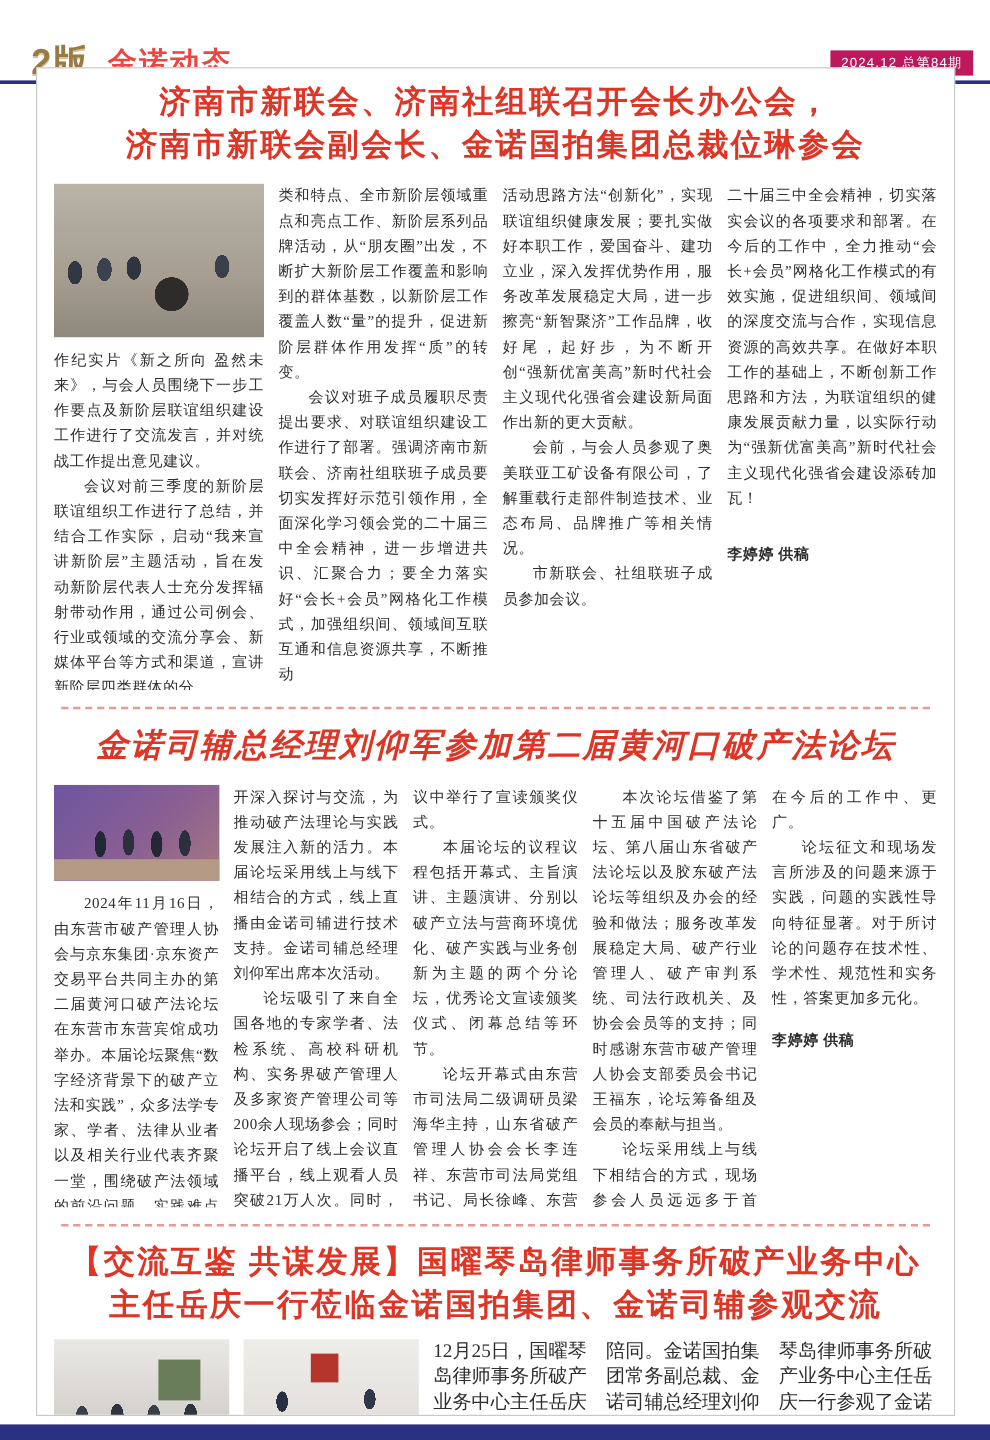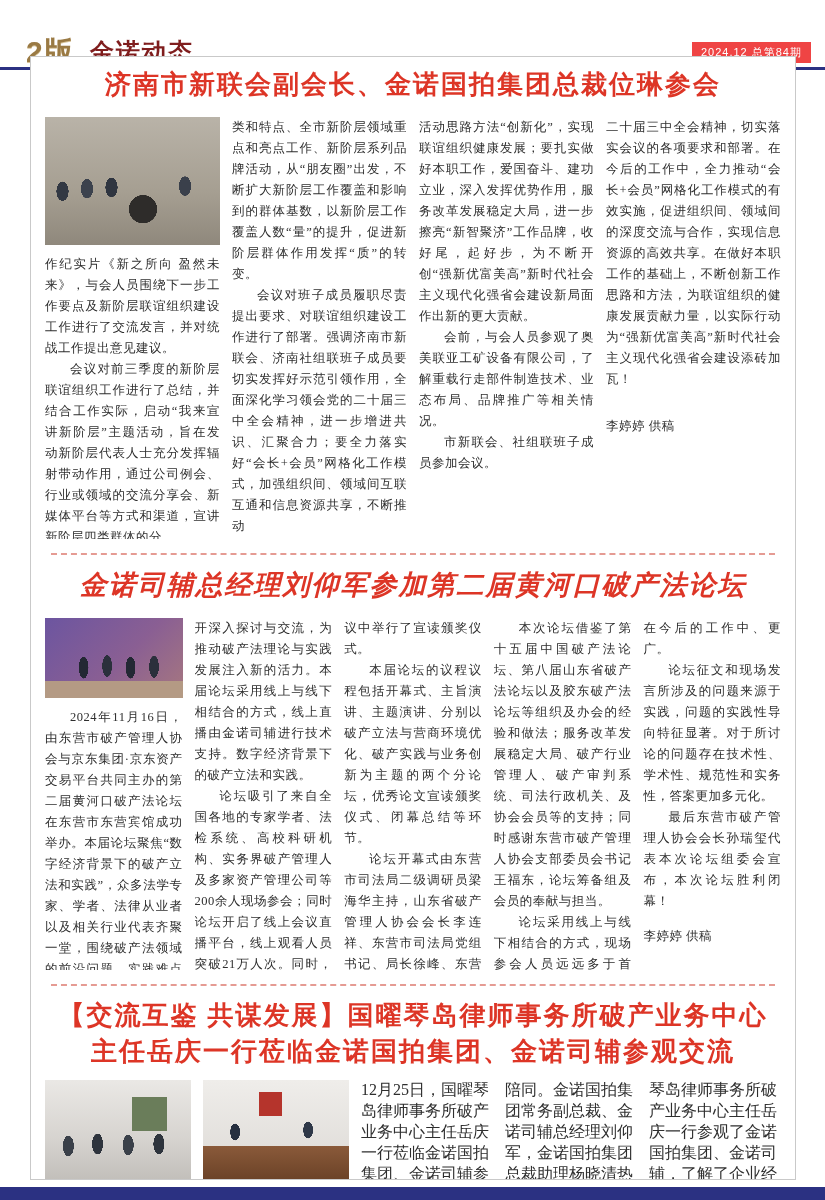--- a/index.html
+++ b/index.html
@@ -13,25 +13,25 @@
   .hdr { position:absolute; top:0; left:0; right:0; height:40px;margin-top:28px; }
   .hdr-edition {
     position:absolute; left:26px; top:4px;
     font-family:"Liberation Sans","DejaVu Sans",sans-serif;
     font-size:30px; font-weight:bold; color:#9a7a44; letter-spacing:1px;
     text-shadow:0 1px 0 #d8c49a;
   }
   .hdr-masthead {
     position:absolute; left:90px; top:8px;
     font-family:"Liberation Sans","DejaVu Sans",sans-serif;
-    font-size:24px; font-weight:bold; color:#7f1d1d; letter-spacing:2px;
+    font-size:24px; font-weight:bold; color:#ef4444; letter-spacing:2px;
   }
   .hdr-issue {
     position:absolute; right:14px; top:14px;
-    background:#ef4444; color:#ffffff;
+    background:#be185d; color:#ffffff;
     font-family:"Liberation Sans","DejaVu Sans",sans-serif;
     font-size:11px; padding:3px 9px; letter-spacing:1px;
   }
   .hdr-rule { position:absolute; top:39px; left:0; right:0; height:3px; background:#2b3182; }
   
   .box {
     position:absolute; top:56px; left:30px; width:766px; height:1124px;
     border:1px solid #c9c9c9; background:#fff;
     padding:10px 14px 0 14px; overflow:hidden;
   }
@@ -46,21 +46,21 @@
   .cols { display:flex; gap:12px; margin-top:14px; }
   .col { flex:1 1 0; overflow:hidden; }
   .a1 .cols { height:422px; }
   .a2 .cols { height:352px; }
   .a3 .cols { height:116px; margin-top:10px; }
   .col p {
     font-size:12.5px; line-height:21px; text-align:justify;
     text-justify:inter-ideograph; letter-spacing:0.5px;
   }
   .col p.ind { text-indent:2em; }
-  .byline { text-align:right; font-size:12.5px; padding-right:8px; }
+  .byline { text-align:right; font-size:12.5px; padding-right:8px;font-weight:bold; }
   .a1 .byline { margin-top:26px; }
   .a2 .byline { margin-top:14px; }
   
   .sep { border-top:2px dashed #e59b93; margin:14px 6px 12px 6px; }
   
   .ph { width:100%; margin-bottom:9px; }
   .ph-meeting { height:128px; background:
     radial-gradient(ellipse 11px 15px at 12% 74%, #3c424b 60%, transparent 61%),
     radial-gradient(ellipse 10px 13px at 34% 70%, #474d56 60%, transparent 61%),
     radial-gradient(ellipse 11px 14px at 64% 72%, #39404a 60%, transparent 61%),
@@ -108,20 +108,21 @@
 <div class="hdr">
   <div class="hdr-edition">2版</div>
   <div class="hdr-masthead">金诺动态</div>
   <div class="hdr-issue">2024.12 总第84期</div>
   <div class="hdr-rule"></div>
 </div>
 
 <div class="box">
 
   <div class="a1">
+    <div class="headline">济南市新联会、济南社组联召开会长办公会，</div>
     <div class="headline">济南市新联会副会长、金诺国拍集团总裁位琳参会</div>
     <div class="cols">
       <div class="col">
         <div class="ph ph-factory"></div>
         <p>作纪实片《新之所向 盈然未来》，与会人员围绕下一步工作要点及新阶层联谊组织建设工作进行了交流发言，并对统战工作提出意见建议。</p>
         <p class="ind">会议对前三季度的新阶层联谊组织工作进行了总结，并结合工作实际，启动“我来宣讲新阶层”主题活动，旨在发动新阶层代表人士充分发挥辐射带动作用，通过公司例会、行业或领域的交流分享会、新媒体平台等方式和渠道，宣讲新阶层四类群体的分</p>
       </div>
       <div class="col">
         <p>类和特点、全市新阶层领域重点和亮点工作、新阶层系列品牌活动，从“朋友圈”出发，不断扩大新阶层工作覆盖和影响到的群体基数，以新阶层工作覆盖人数“量”的提升，促进新阶层群体作用发挥“质”的转变。</p>
         <p class="ind">会议对班子成员履职尽责提出要求、对联谊组织建设工作进行了部署。强调济南市新联会、济南社组联班子成员要切实发挥好示范引领作用，全面深化学习领会党的二十届三中全会精神，进一步增进共识、汇聚合力；要全力落实好“会长+会员”网格化工作模式，加强组织间、领域间互联互通和信息资源共享，不断推动</p>
@@ -142,36 +143,35 @@
   <div class="sep"></div>
 
   <div class="a2">
     <div class="headline single">金诺司辅总经理刘仰军参加第二届黄河口破产法论坛</div>
     <div class="cols">
       <div class="col">
         <div class="ph ph-forum"></div>
         <p class="ind">2024年11月16日，由东营市破产管理人协会与京东集团·京东资产交易平台共同主办的第二届黄河口破产法论坛在东营市东营宾馆成功举办。本届论坛聚焦“数字经济背景下的破产立法和实践”，众多法学专家、学者、法律从业者以及相关行业代表齐聚一堂，围绕破产法领域的前沿问题、实践难点展</p>
       </div>
       <div class="col">
-        <p>开深入探讨与交流，为推动破产法理论与实践发展注入新的活力。本届论坛采用线上与线下相结合的方式，线上直播由金诺司辅进行技术支持。数字经济背景下的破产立法和实践。</p>
+        <p>开深入探讨与交流，为推动破产法理论与实践发展注入新的活力。本届论坛采用线上与线下相结合的方式，线上直播由金诺司辅进行技术支持。金诺司辅总经理刘仰军出席本次活动。</p>
         <p class="ind">论坛吸引了来自全国各地的专家学者、法检系统、高校科研机构、实务界破产管理人及多家资产管理公司等200余人现场参会；同时论坛开启了线上会议直播平台，线上观看人员突破21万人次。同时，本届论坛征集到了众多优秀论文，组委会组织外审专家进行评审，并在会</p>
       </div>
       <div class="col">
         <p>议中举行了宣读颁奖仪式。</p>
         <p class="ind">本届论坛的议程议程包括开幕式、主旨演讲、主题演讲、分别以破产立法与营商环境优化、破产实践与业务创新为主题的两个分论坛，优秀论文宣读颁奖仪式、闭幕总结等环节。</p>
         <p class="ind">论坛开幕式由东营市司法局二级调研员梁海华主持，山东省破产管理人协会会长李连祥、东营市司法局党组书记、局长徐峰、东营市中级人民法院审判委员会委员、三级高级法官曹志海及京东集团京东零售拍卖业务部全国破产业务负责人冯赫出席开幕式。</p>
       </div>
       <div class="col">
         <p class="ind">本次论坛借鉴了第十五届中国破产法论坛、第八届山东省破产法论坛以及胶东破产法论坛等组织及办会的经验和做法；服务改革发展稳定大局、破产行业管理人、破产审判系统、司法行政机关、及协会会员等的支持；同时感谢东营市破产管理人协会支部委员会书记王福东，论坛筹备组及会员的奉献与担当。</p>
         <p class="ind">论坛采用线上与线下相结合的方式，现场参会人员远远多于首届，线上观看人员更是突破21万人次，此次征文数据可观，可见本届论坛较</p>
       </div>
       <div class="col">
         <p>在今后的工作中、更广。</p>
         <p class="ind">论坛征文和现场发言所涉及的问题来源于实践，问题的实践性导向特征显著。对于所讨论的问题存在技术性、学术性、规范性和实务性，答案更加多元化。</p>
-        <p class="ind">最后东营市破产管理人协会会长孙瑞玺代表本次论坛组委会宣布，本次论坛胜利闭幕！</p>
         <p class="byline">李婷婷 供稿</p>
       </div>
     </div>
   </div>
 
   <div class="sep"></div>
 
   <div class="a3">
     <div class="headline">【交流互鉴 共谋发展】国曜琴岛律师事务所破产业务中心</div>
     <div class="headline">主任岳庆一行莅临金诺国拍集团、金诺司辅参观交流</div>

